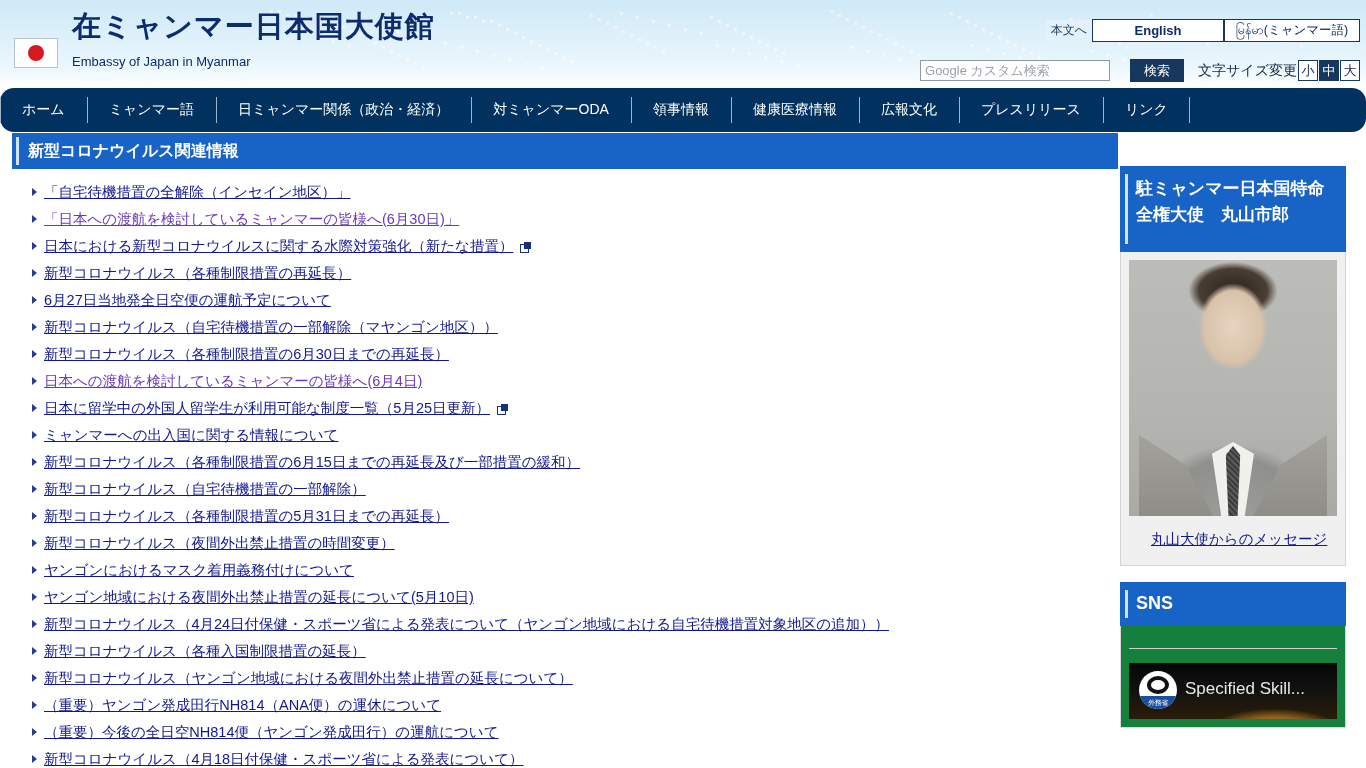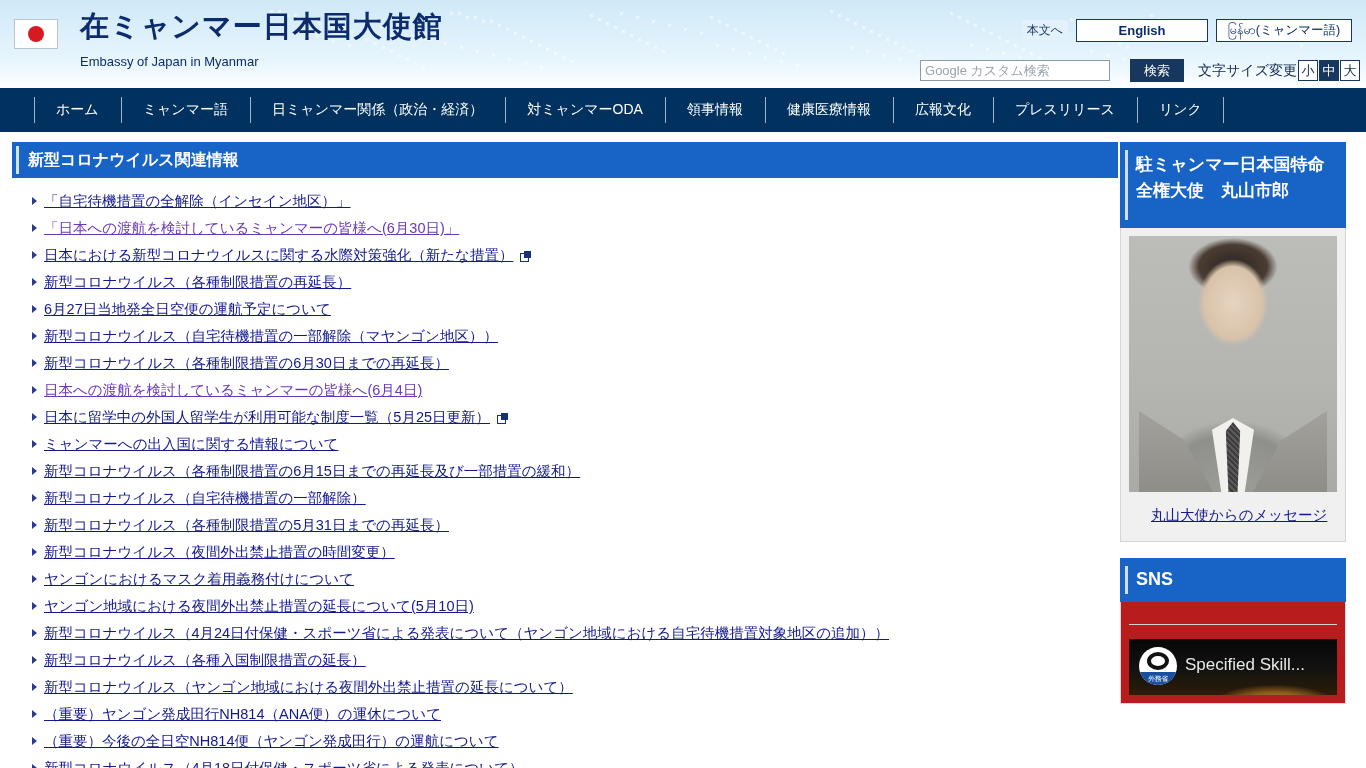--- a/index.html
+++ b/index.html
@@ -22,22 +22,22 @@
     position: absolute;
     left: 150px; top: 0;
     width: 1216px; height: 88px;
     opacity: .55;
     pointer-events: none;
   }
   .brand {
     position: absolute;
     left: 14px; top: 12px;
     display: flex;
-    align-items: flex-start;
-    gap: 22px;
+    align-items: flex-end;
+    gap: 14px;
   }
   .flag {
     width: 44px; height: 30px;
     background: #ffffff;
     border: 1px solid #b9c4cf;
     position: relative;
     margin-top: 7px;
   }
   .flag::after {
     content: "";
@@ -60,24 +60,23 @@
     font-size: 13px;
     font-weight: normal;
     color: #0d2c6e;
     margin-top: 14px;
     white-space: nowrap;
   }
 
   
   .util-top {
     position: absolute;
-    right: 14px; top: 19px;
-    display: flex;
-    align-items: center;
-    gap: 8px;
+    right: 6px; top: 19px;
+    display: flex;
+    align-items: center;
   }
   .skip-link {
     font-size: 12px;
     color: #17375e;
     background: #e2f1fb;
     padding: 2px 5px;
     text-decoration: none;
     white-space: nowrap;
   }
   .lang-btn {
@@ -146,21 +145,21 @@
     text-decoration: none;
   }
   .fs-btn.active { background: #17375e; color: #fff; }
 
   
   .nav {
     height: 44px;
     background: #01325f;
     display: flex;
     align-items: stretch;
-    padding-left: 34px;
+    border-radius: 14px;
   }
   .nav-item {
     position: relative;
     display: flex;
     align-items: center;
     justify-content: center;
     color: #ffffff;
     font-size: 14px;
     text-decoration: none;
     padding: 0 22px;
@@ -177,21 +176,21 @@
     content: "";
     position: absolute;
     right: 0; top: 9px;
     width: 1px; height: 26px;
     background: #9fb4cb;
   }
 
   
   .page {
     display: flex;
-    align-items: flex-start;
+    align-items: center;
     height: 636px;
     background: #fff;
   }
   .main {
     width: 1118px;
     padding: 10px 0 0 12px;
   }
   .side {
     width: 236px;
     padding: 10px 10px 0 0;
@@ -330,21 +329,21 @@
   .cap-link {
     display: block;
     margin-top: 10px;
     padding: 4px 2px 8px 2px;
     font-size: 14.5px;
     color: #13198c;
     text-decoration: underline;
     margin-left: 20px;
   }
   .sns-body {
-    background: #b91c1c;
+    background: #15803d;
     border: 1px solid #d9d9d9;
     border-top: none;
     padding: 22px 8px 8px 8px;
   }
   .sns-rule { height: 1px; background: #d0d0d0; margin-bottom: 14px; }
   .video-thumb {
     position: relative;
     width: 100%; height: 56px;
     background:
       radial-gradient(ellipse 90px 30px at 70% 120%, #d9a23c 0%, #8a5f1c 45%, rgba(138,95,28,0) 72%),

